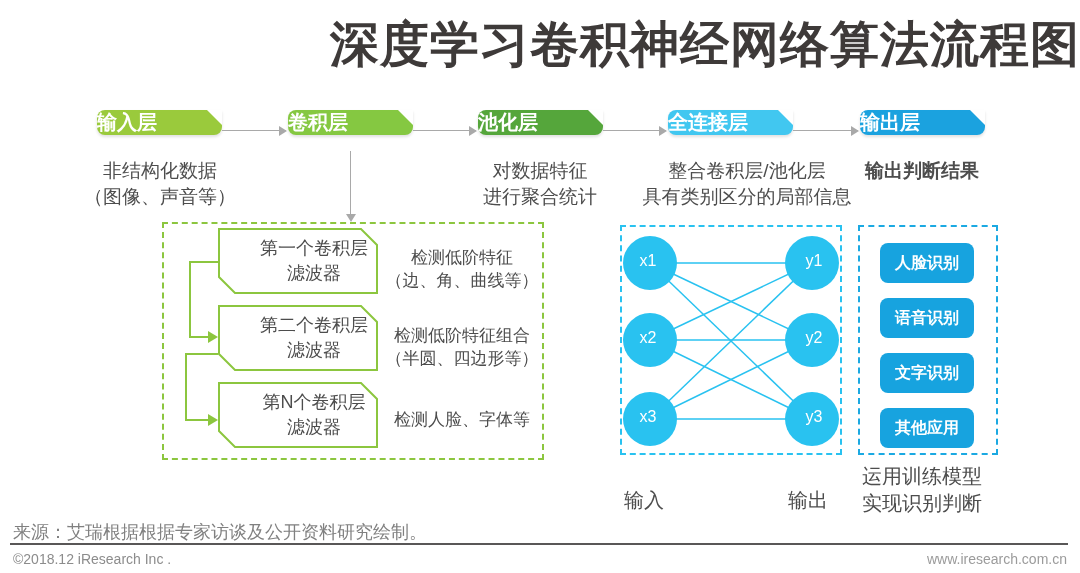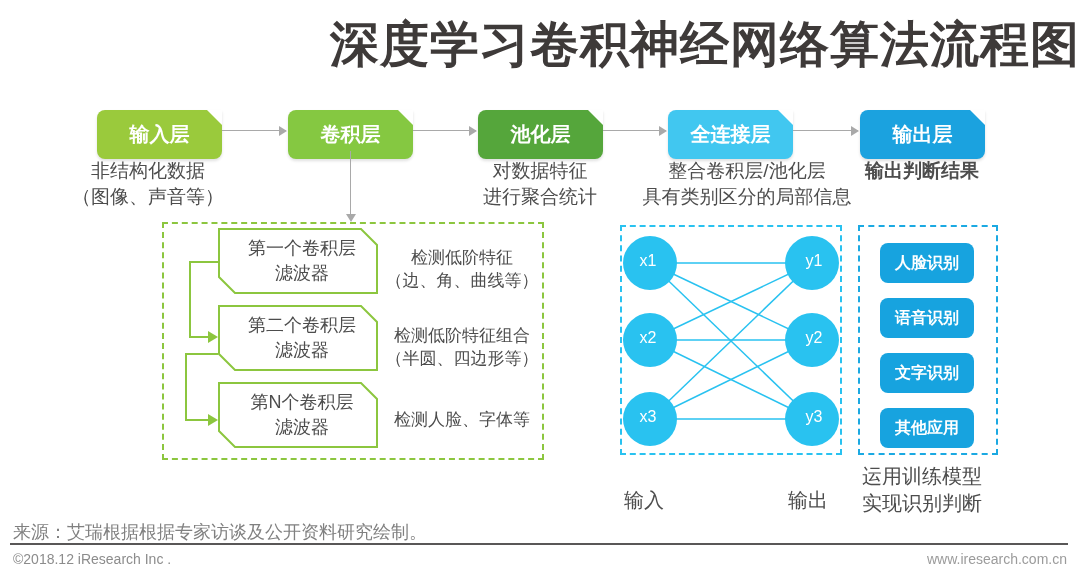--- a/index.html
+++ b/index.html
@@ -7,22 +7,22 @@
     position:relative;width:1080px;height:573px;background:#ffffff;
     font-family:"Liberation Sans","DejaVu Sans",sans-serif;overflow:hidden;
   }
   
   .title{
     position:absolute;top:12px;left:0;width:1080px;text-align:right;
     font-size:49px;font-weight:bold;color:#3e3a39;letter-spacing:1px;
   }
   
   .layer-box{
-    position:absolute;top:110px;width:125px;height:49px;
-    display:flex;align-items:center;justify-content:center;
+    position:absolute;top:110px;width:125px;height:25px;
+    display:flex;align-items:center;
     border-radius:8px;border-top-right-radius:0;
     color:#fff;font-size:20px;font-weight:bold;
     box-shadow:0 2px 3px rgba(0,0,0,0.12);
   }
   .layer-box::after{ 
     content:"";position:absolute;top:0;right:0;width:0;height:0;
     border-style:solid;border-width:0 15px 15px 0;
     border-color:transparent #ffffff transparent transparent;
   }
   .lb1{left:97px;background:#9aca3c;}
@@ -41,32 +41,32 @@
   .varrow::after{
     content:"";position:absolute;left:-5px;bottom:-8px;width:0;height:0;
     border-style:solid;border-width:8px 5px 0 5px;
     border-color:#a9a9a9 transparent transparent transparent;
   }
   
   .cap{
     position:absolute;top:158px;width:240px;text-align:center;
     font-size:19px;line-height:26px;color:#4d4d4d;
   }
-  .cap1{left:28px;}.cap3{left:420px;}.cap4{left:627px;}.cap5{left:802px;font-weight:bold;}
+  .cap1{left:40px;}.cap3{left:420px;}.cap4{left:627px;}.cap5{left:802px;font-weight:bold;}
   
   .panel{position:absolute;border:2px dashed;}
   .panel-conv{left:162px;top:222px;width:378px;height:234px;border-color:#8cc63f;}
   .panel-network{left:620px;top:225px;width:218px;height:226px;border-color:#29c2f0;}
   .panel-apps{left:858px;top:225px;width:136px;height:226px;border-color:#1ba9e2;}
   
   .filter-box{position:absolute;left:218px;width:160px;height:66px;}
   .fb1{top:228px;}.fb2{top:305px;}.fb3{top:382px;}
   .filter-box svg{position:absolute;left:0;top:0;}
   .filter-text{
-    position:absolute;left:4px;top:8px;width:160px;text-align:center;
+    position:absolute;left:16px;top:8px;width:160px;text-align:center;
     font-size:18px;line-height:25px;color:#4d4d4d;
   }
   .desc{
     position:absolute;left:382px;width:160px;text-align:center;
     font-size:17px;line-height:23px;color:#4d4d4d;
   }
   .d1{top:246px;}.d2{top:324px;}.d3{top:408px;}
   .connector-svg{position:absolute;left:170px;top:240px;}
   
   .network-svg{position:absolute;left:620px;top:225px;}

